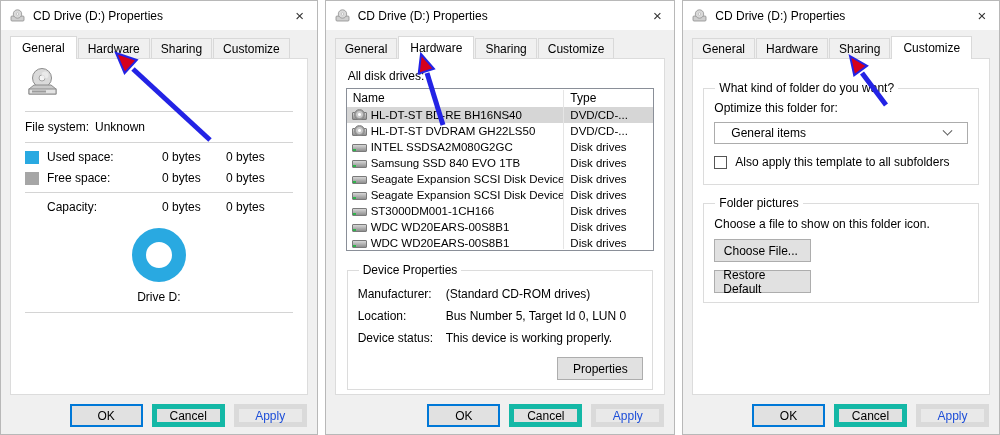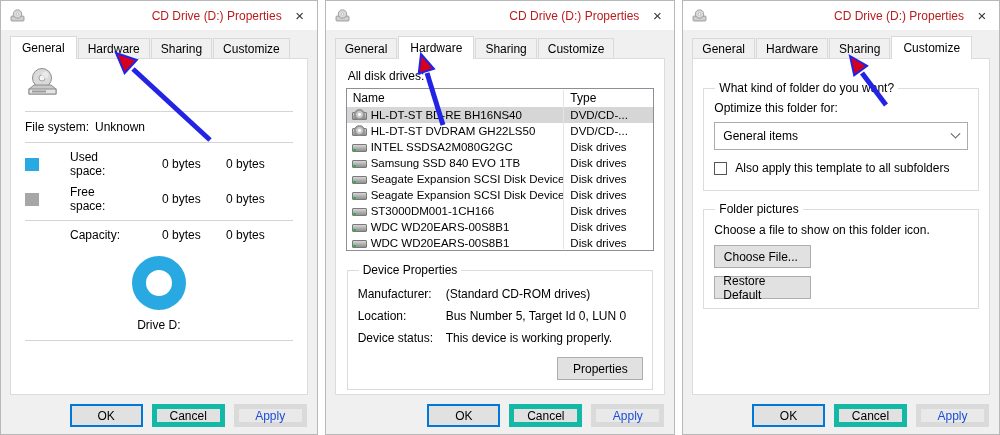--- a/index.html
+++ b/index.html
@@ -13,42 +13,42 @@
     overflow:hidden;
   }
   .dialog {
     flex:1; background:#F0F0F0;
     border:1px solid #B8B8B8;
     display:flex; flex-direction:column;
     position:relative;
   }
   
   .titlebar { background:#fff; height:29px; flex:none; display:flex; align-items:center; padding:0 6px 0 9px; gap:7px; }
-  .title { flex:1; font-size:12px; color:#b91c1c; white-space:nowrap; overflow:hidden;text-align:right; }
+  .title { flex:1; font-size:12px; color:#000000; white-space:nowrap; overflow:hidden; }
   .closebtn { width:22px; height:22px; display:flex; align-items:center; justify-content:center; font-size:15px; color:#333; }
   
   .tabstrip { display:flex; align-items:flex-end; padding-left:9px; margin-top:5px; position:relative; z-index:2; height:23px; }
   .tab { background:#F0F0F0; border:1px solid #D9D9D9; border-bottom:none; padding:3px 9px 3px; margin-right:1px; font-size:12px; height:20px; }
   .tab.active { background:#fff; height:23px; padding:4px 11px 0; position:relative; margin-bottom:-1px; z-index:3; }
   
   .page { flex:1; background:#fff; border:1px solid #DCDCDC; margin:0 9px; position:relative; overflow:hidden; }
   
   .btnrow { flex:none; display:flex; justify-content:flex-end; gap:9px; padding:9px 10px 7px;border-radius:10px; }
   .btn { min-width:73px; height:23px; background:#E1E1E1; border:5px solid #14b8a6; font-size:12px; display:flex; align-items:center; justify-content:center; color:#000; }
   .btn.default { border:2px solid #0078D7; }
   .btn.disabled { background:#E9E9E9; border-color:#DADADA; color:#1d4ed8; }
   
   .gen-pad { padding:6px 8px; }
   .bigicon { margin:2px 0 2px 6px; }
   .sep { border:none; border-top:1px solid #D4D4D4; margin:7px 6px; }
   .kvrow { display:flex; margin:8px 6px; }
   .kvlabel { width:70px; }
   .spacerow { display:flex; align-items:center; margin:7px 6px 7px 6px; padding-right:28px; }
   .swatch { width:14px; height:13px; margin-right:8px; flex:none; }
-  .spacelabel { flex:1;margin-left:23px; }
+  .spacelabel { flex:1; }
   .v1 { width:70px; text-align:right; }
   .v2 { width:64px; text-align:right; }
   .cap-indent { width:22px; flex:none; }
   .donut { width:54px; height:54px; border-radius:50%; border:14px solid #29A9E1; margin:14px auto 8px; }
   .drive-label { text-align:center; margin-bottom:8px; }
   
   .hw-pad { padding:8px 10px; }
   .listlabel { margin:2px 0 5px 2px; }
   .listbox { border:1px solid #8A8F98; background:#fff; height:163px; position:relative; overflow:hidden; }
   .listbox::after { content:''; position:absolute; top:1px; bottom:1px; right:89px; width:1px; background:#E5E5E5; }
@@ -66,21 +66,21 @@
   fieldset { border:1px solid #DCDCDC; margin:12px 1px 0; padding:2px 9px 9px; }
   legend { padding:0 4px; margin-left:2px; }
   .proprow { display:flex; margin:8px 1px; }
   .proplabel { width:88px; flex:none; }
   .propbtn-row { display:flex; justify-content:flex-end; margin-top:12px; }
   .smallbtn { height:23px; background:#E1E1E1; border:1px solid #ADADAD; font-size:12px; display:flex; align-items:center; justify-content:center; padding:0 12px; }
   .smallbtn.wide { min-width:86px; }
   
   .cu-pad { padding:10px 9px; }
   .cu-label { margin:4px 1px 7px; }
-  .combo { border:1px solid #ACACAC; background:#fff; height:28px; display:flex; align-items:center; justify-content:space-between; padding:0 8px; margin:0 1px 11px; }
+  .combo { border:1px solid #ACACAC; background:#fff; height:22px; display:flex; align-items:center; justify-content:space-between; padding:0 16px; margin:0 1px 11px; }
   .chev { width:7px; height:7px; border-right:1.5px solid #575757; border-bottom:1.5px solid #575757; transform:rotate(45deg) translate(-2px,-2px); }
   .cbrow { display:flex; align-items:center; gap:8px; margin:2px 1px 6px; }
   .checkbox { width:13px; height:13px; border:1px solid #555; background:#fff; flex:none; }
   .fp-text { margin:5px 1px 3px; }
   .stackbtn { margin:8px 1px 0; width:97px;padding-left:8px; }
   
   .overlay { position:absolute; left:0; top:0; width:1000px; height:435px; pointer-events:none; z-index:20; }
   .arrow-shaft { stroke:#2323E5; stroke-width:5; }
   .arrow-head { fill:#D6001C; stroke:#2323E5; stroke-width:2; }
 </style>

